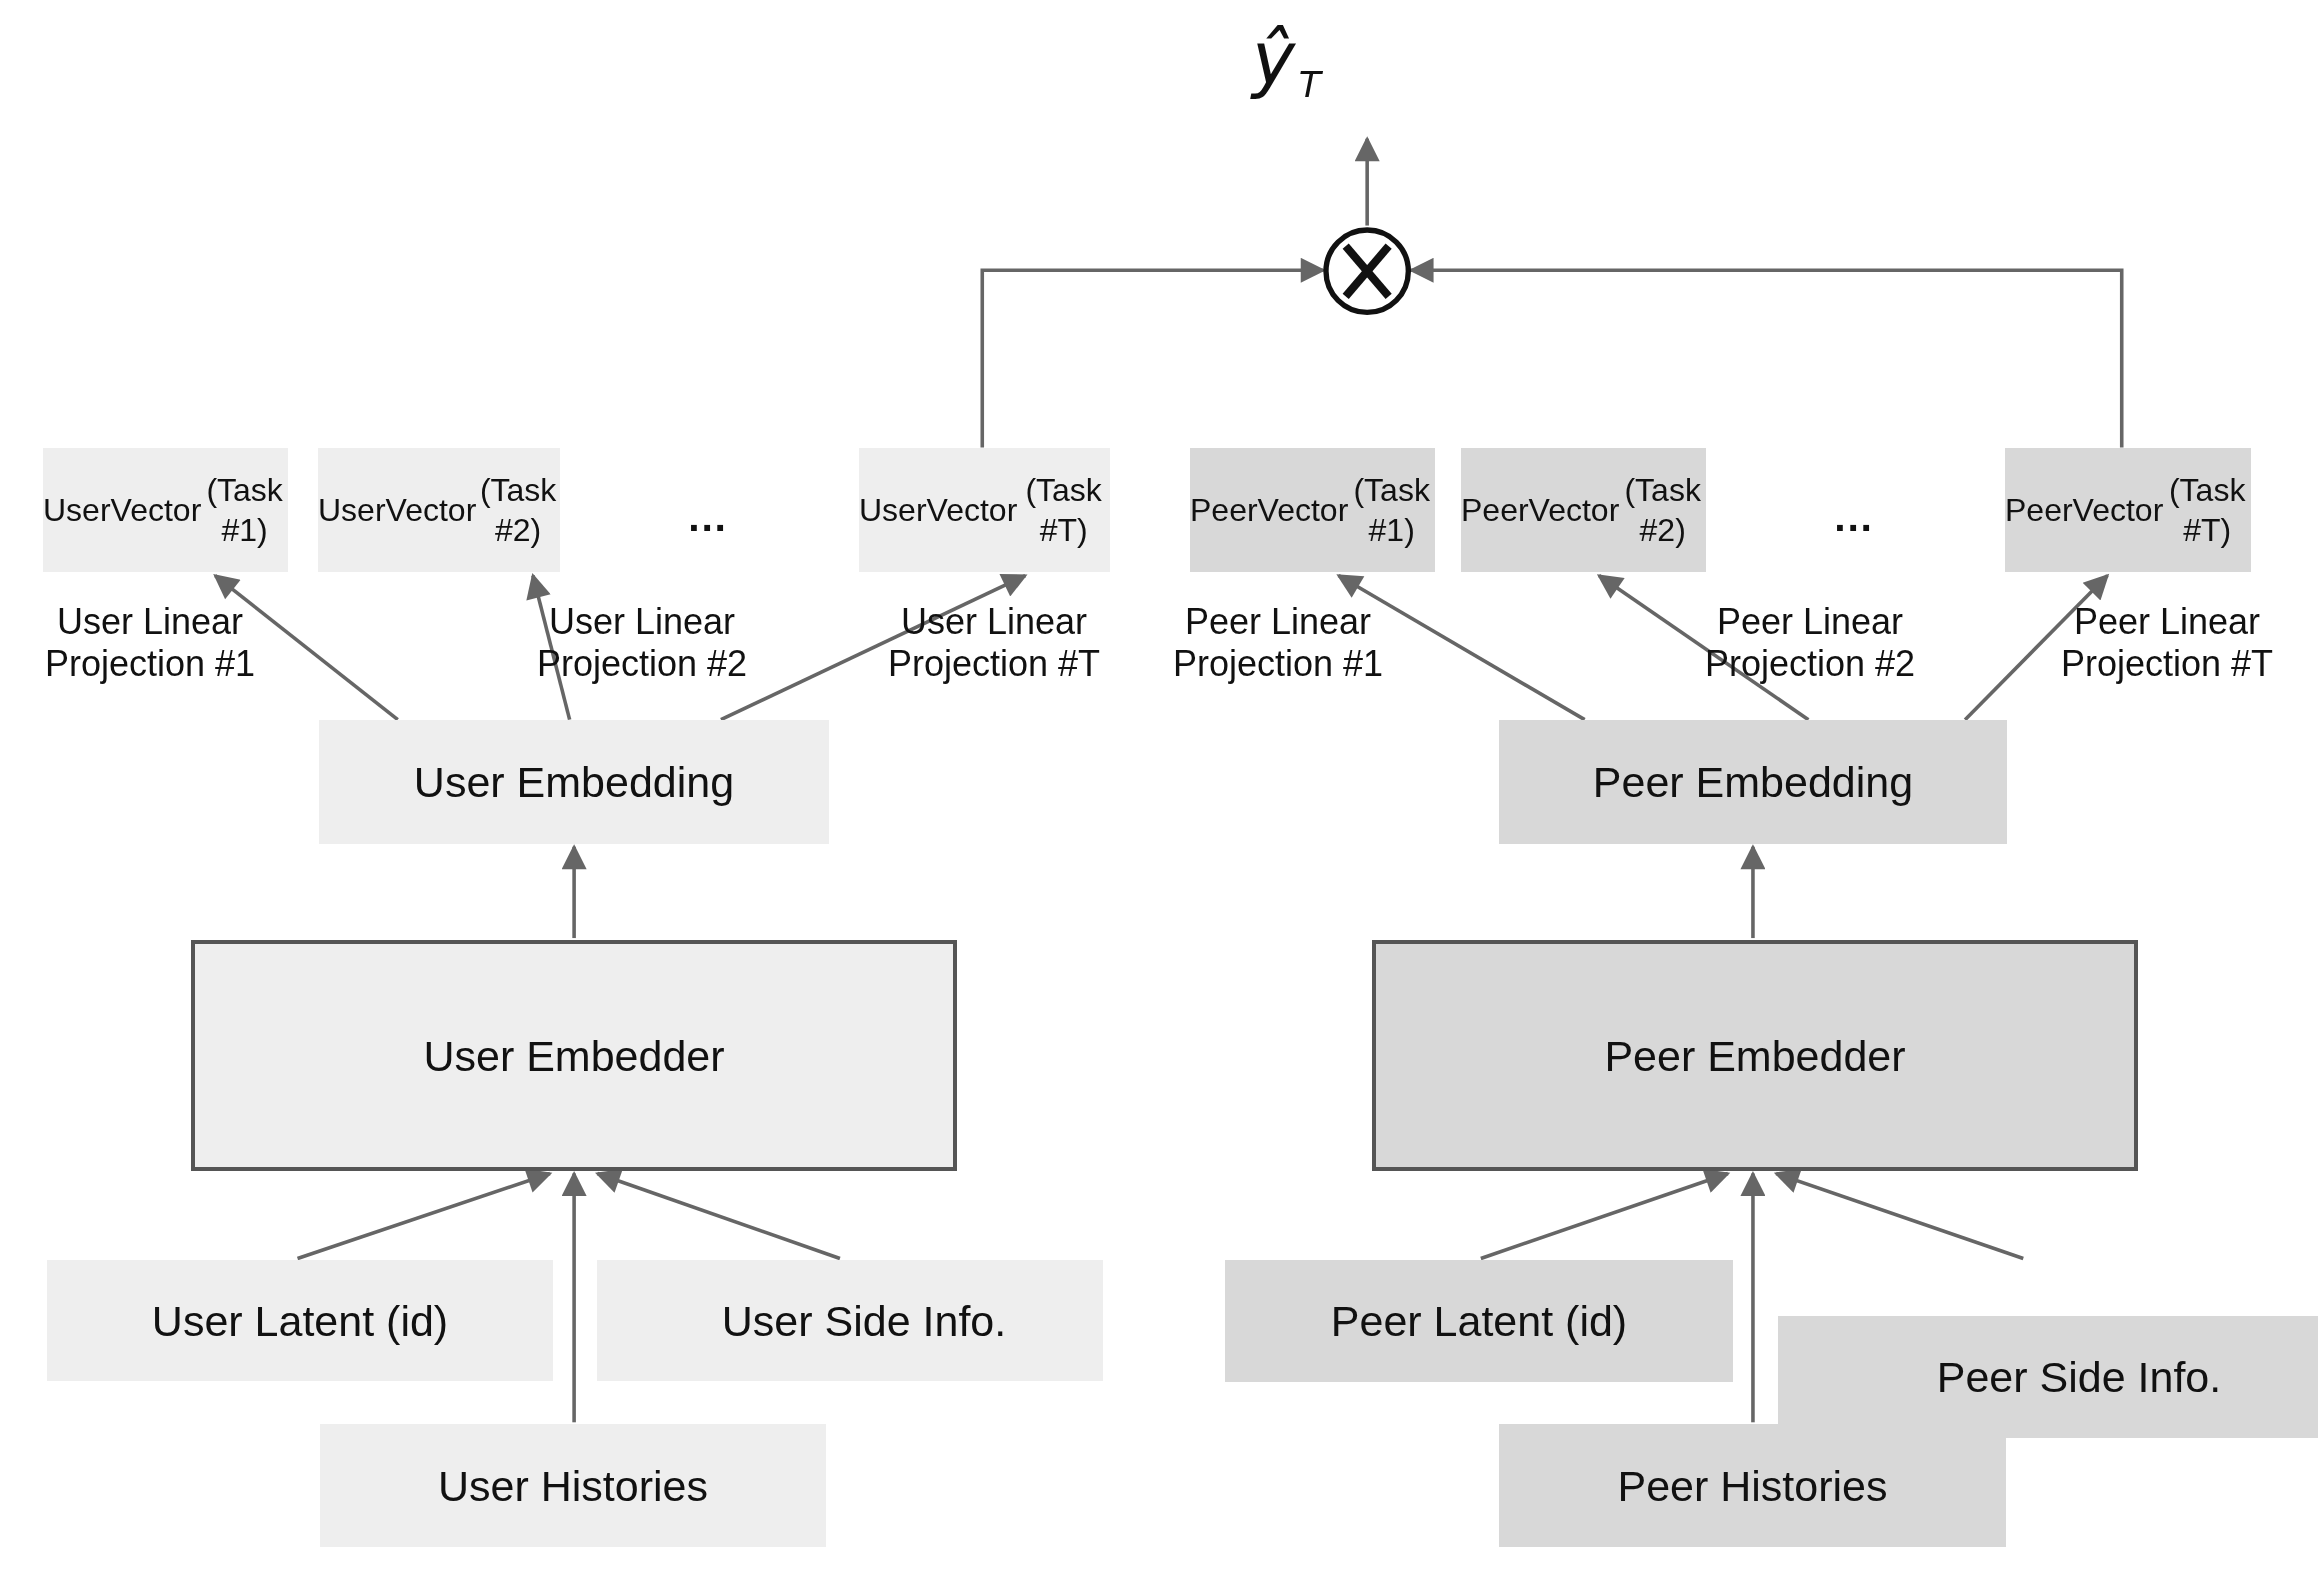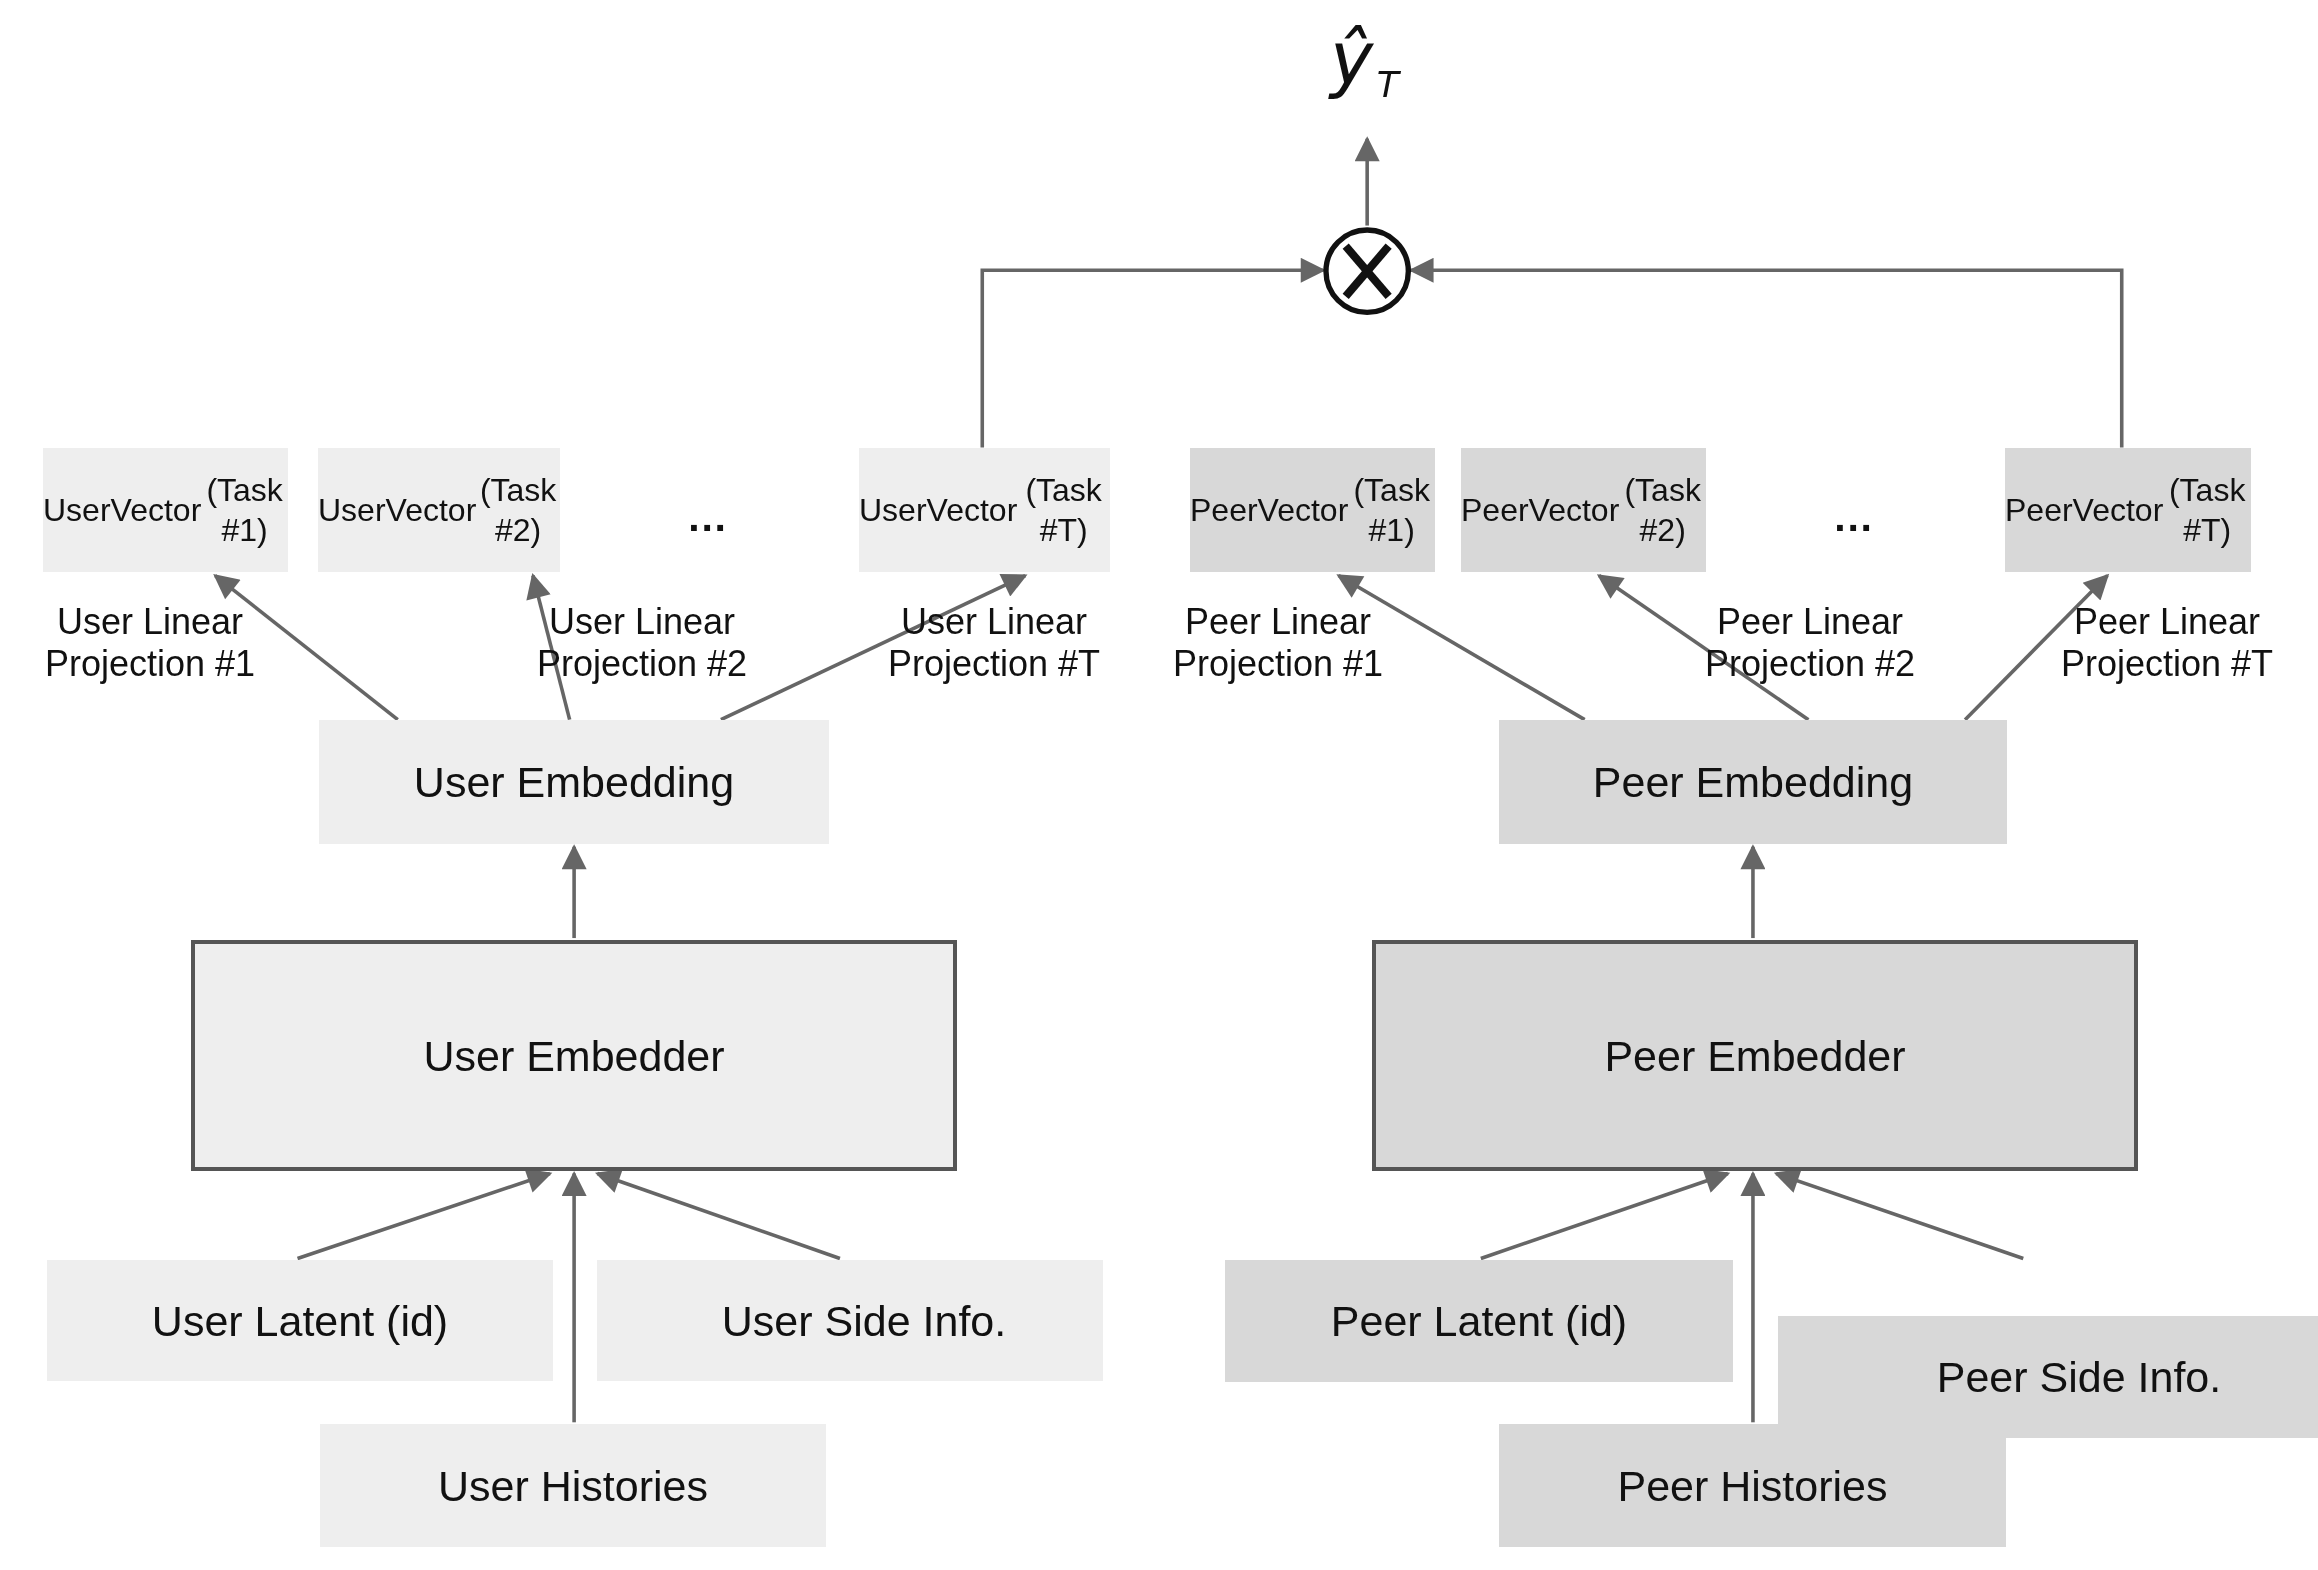--- a/index.html
+++ b/index.html
@@ -20,21 +20,21 @@
   .ln{display:block;}
   .proj{
     position:absolute;transform:translate(-50%,-50%);text-align:center;
     font-size:36px;line-height:42px;white-space:nowrap;color:var(--text,#111111);
   }
   .dots{
     position:absolute;transform:translate(-50%,-50%);
     font-size:41px;font-weight:700;letter-spacing:1.8px;color:var(--text,#111111);
   }
   .yhat{
-    position:absolute;left:1330px;top:14.3px;font-style:italic;
+    position:absolute;left:1252px;top:14.3px;font-style:italic;
     font-family:"DejaVu Sans",sans-serif;color:#111111;white-space:nowrap;
   }
   .yhat .main{font-size:73px;line-height:90px;}
   .yhat .sub{font-size:36px;vertical-align:-12.5px;margin-left:3.6px;}
 </style>
 </head>
 <body>
 
 <div class="canvas">
 

